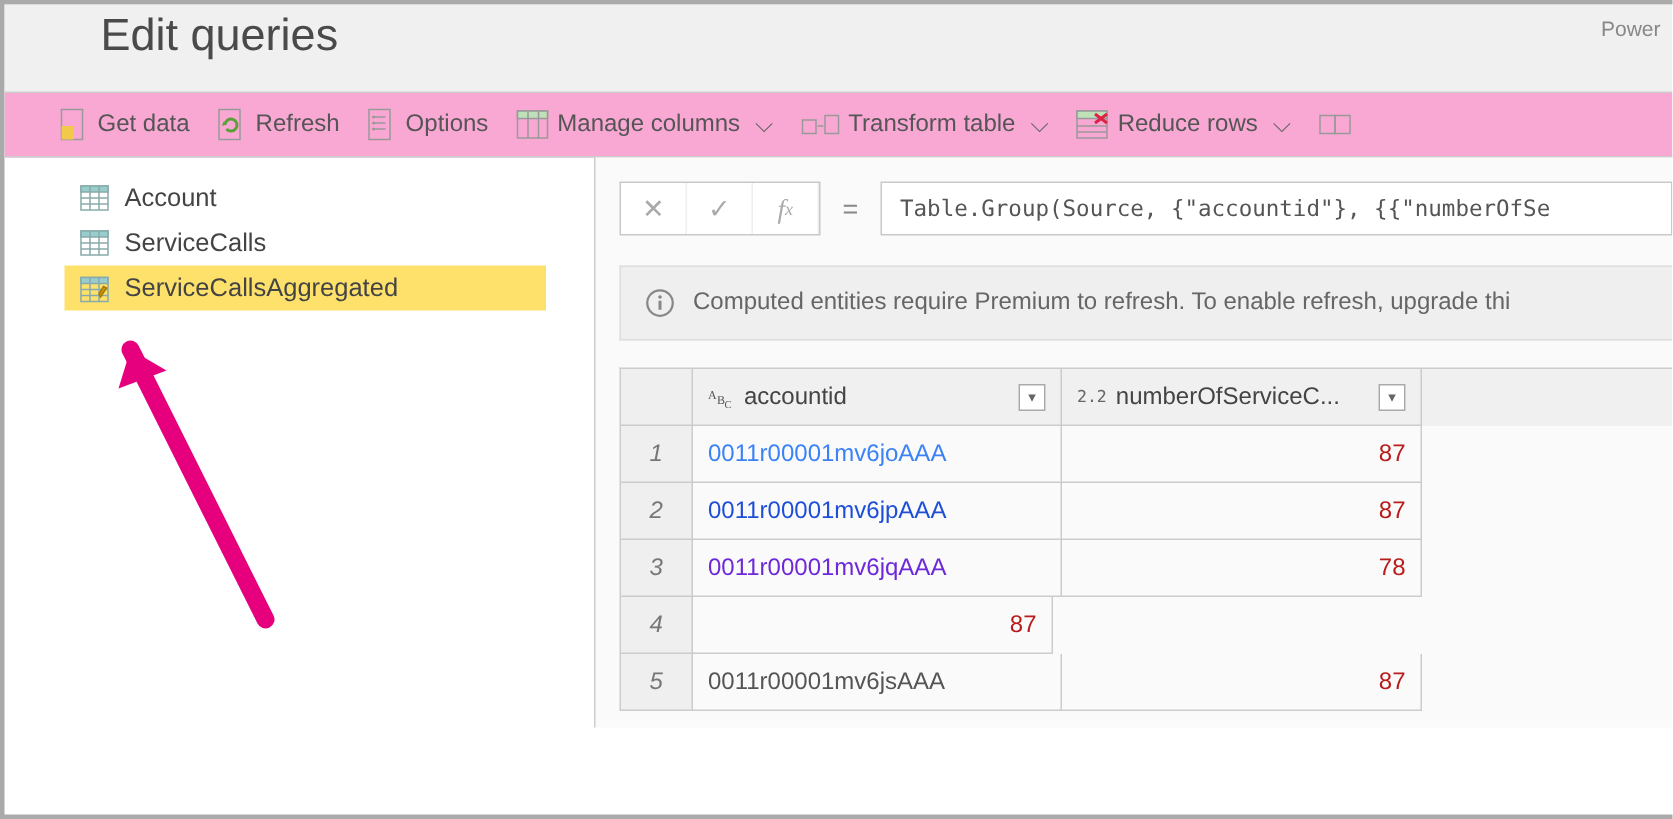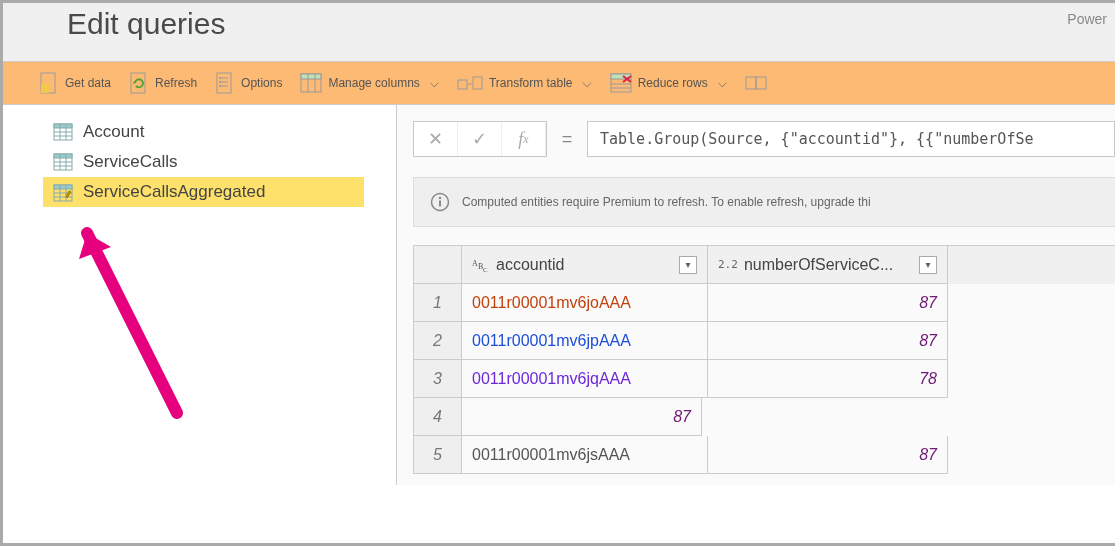--- a/index.html
+++ b/index.html
@@ -32,22 +32,22 @@
     top: 8px;
     font-size: 14px;
     color: #888;
   }
   .toolbar {
     display: flex;
     align-items: center;
     padding: 10px 36px;
     gap: 18px;
     border-bottom: 1px solid #ccc;
-    background: #fdba74;
-    font-size: 12px;
+    background: #f9a8d4;
+    font-size: 16px;
     color: #555;
   }
   .tb-item {
     display: flex;
     align-items: center;
     gap: 6px;
     cursor: pointer;
   }
   .tb-item svg { flex-shrink: 0; }
   .chev { margin-left: 4px; color: #666; }
@@ -126,21 +126,21 @@
   .info-bar {
     margin-top: 20px;
     background: #efefef;
     border: 1px solid #ddd;
     border-right: none;
     padding: 14px 16px;
     display: flex;
     align-items: center;
     gap: 12px;
     color: #666;
-    font-size: 12px;
+    font-size: 16px;
   }
   .table-wrap {
     margin-top: 18px;
     border-top: 1px solid #ccc;
     border-left: 1px solid #ccc;
   }
   .thead, .trow {
     display: flex;
   }
   .thead { background: #f0f0f0; }
@@ -156,21 +156,21 @@
     overflow: hidden;
   }
   .rownum {
     width: 48px;
     justify-content: center;
     background: #efefef;
     color: #777;
     font-style: italic;
   }
   .col-a { width: 246px; }
-  .col-b { width: 240px; justify-content: flex-end; font-style: italic; color: #701a75;}
+  .col-b { width: 240px; justify-content: flex-end; color: #b91c1c;}
   .th .col-a, .thead .cell { font-style: normal; color: #444; }
   .thead .cell.col-a, .thead .cell.col-b {
     display: flex; justify-content: space-between; background:#f0f0f0;
   }
   .thead .label-wrap { display:flex; align-items:center; gap:6px; }
   .col-filter {
     width:18px; height:18px; border:1px solid #aaa;
     display:flex;align-items:center;justify-content:center;font-size:10px;color:#666;background:#fff;
   }
   .type-badge {
@@ -342,21 +342,21 @@
           <span class="label-wrap">
             <span class="type-badge">2.2</span>
             <span>numberOfServiceC...</span>
           </span>
           <span class="col-filter">▾</span>
         </div>
       </div>
       <div id="table-body">
           <div class="trow">
     <div class="cell rownum">1</div>
-    <div class="cell col-a" style="color:#c2410c">0011r00001mv6joAAA</div>
+    <div class="cell col-a" style="color:#3b82f6">0011r00001mv6joAAA</div>
     <div class="cell col-b">87</div>
           </div>
           <div class="trow">
     <div class="cell rownum">2</div>
     <div class="cell col-a" style="color:#1d4ed8">0011r00001mv6jpAAA</div>
     <div class="cell col-b">87</div>
           </div>
           <div class="trow">
     <div class="cell rownum">3</div>
     <div class="cell col-a" style="color:#6d28d9">0011r00001mv6jqAAA</div>

